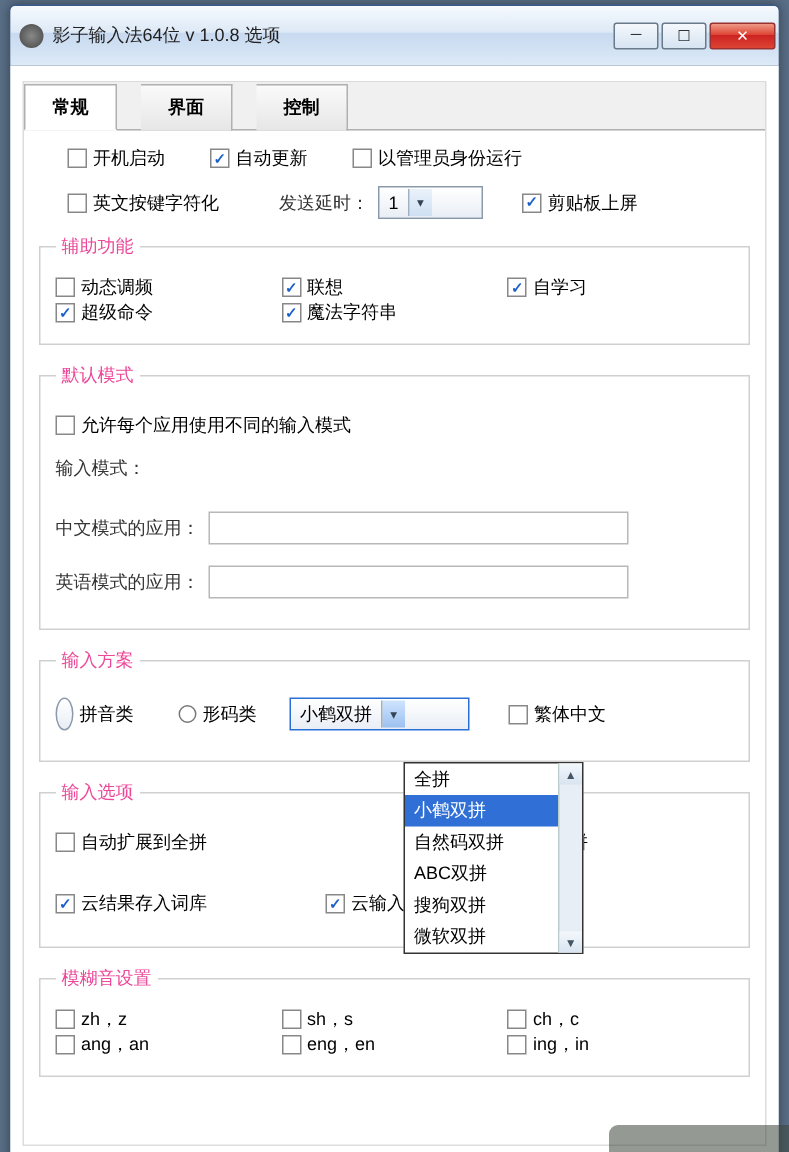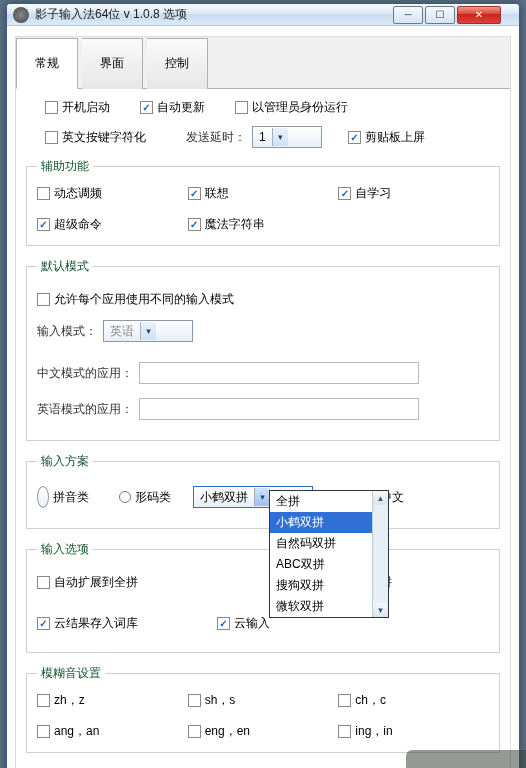--- a/index.html
+++ b/index.html
@@ -15,26 +15,26 @@
   .window {
     position: absolute;
     left: 6px; top: 3px;
     width: 514px;
     background: #fff;
     border: 1px solid #3a5a8a;
     border-radius: 4px 4px 0 0;
     box-shadow: 0 0 8px rgba(0,0,0,.4);
   }
   .titlebar {
-    height: 22px;
+    height: 40px;
     background: linear-gradient(#f6fafe, #dde9f6 45%, #c8daf0 46%, #dce9f7);
     border-bottom: 1px solid #b8c8da;
     display: flex;
     align-items: center;
-    padding: 0 18px 0 6px;
+    padding: 0 2px 0 6px;
     border-radius: 4px 4px 0 0;
   }
   .titlebar .app-icon {
     width: 16px; height: 16px;
     background: radial-gradient(#888,#444);
     border-radius: 50%;
     margin-right: 6px;
   }
   .titlebar .title { flex: 1; color: #222; }
   .win-btns { display: flex; gap: 2px; }
@@ -62,26 +62,26 @@
     min-height: 710px;
     position: relative;
   }
   .tabs {
     display: flex;
     border-bottom: 1px solid #b0b0b0;
     margin: -8px -10px 10px -10px;
     background: #f0f0f0;
   }
   .tab {
-    padding: 16px 18px;
+    padding: 6px 18px;
     border: 1px solid #b0b0b0;
     border-bottom: none;
     background: linear-gradient(#fafafa,#e6e6e6);
-    font-weight: normal;
-    margin-right: 4px;
+    font-weight: bold;
+    margin-right: 16px;
     position: relative;
     top: 1px;
   }
   .tab.active {
     background: #fff;
     border-bottom: 1px solid #fff;
     top: 1px;
   }
   .tab:not(.active) { border-left: none; }
   .row { display: flex; align-items: center; gap: 6px; margin: 6px 0 10px 8px; flex-wrap: wrap; padding-left: 11px;}
@@ -98,22 +98,22 @@
   .radio {
     width: 12px; height: 12px; border: 1px solid #777; border-radius: 50%;
     display: inline-flex; align-items:center; justify-content:center; background:#fff;
   }
   .radio.sel::after { content:""; width:6px; height:6px; border-radius:50%; background:#2a6fd6; }
   fieldset {
     border: 1px solid #d0d0d0;
     margin: 8px 0 12px 0;
     padding: 10px 10px 12px 10px;
   }
-  legend { padding: 0 4px; color: #14532d; }
-  .grid3 { display: grid; grid-template-columns: 1fr 1fr 1fr; row-gap: 14px; }
+  legend { padding: 0 4px; color: #ec4899; }
+  .grid3 { display: grid; grid-template-columns: 1fr 1fr 1fr; }
   .sel {
     border: 1px solid #8a9aac;
     background: linear-gradient(#fff,#e9eef5);
     height: 22px;
     display: inline-flex; align-items: center;
     padding: 0 4px 0 6px;
     gap: 6px;
   }
   .sel .arrow {
     width: 16px; height: 18px;
@@ -229,24 +229,20 @@
       <fieldset>
         <legend>默认模式</legend>
         <div class="row2">
           <span class="chk">
               <span class="box"></span>
               <span>允许每个应用使用不同的输入模式</span>
             </span>
         </div>
         <div class="row2" style="margin-top:12px">
           <span class="lbl">输入模式：</span>
-          <span class="sel" style="width:90px">
-            <span style="color:#888">英语</span>
-            <span class="arrow"></span>
-          </span>
         </div>
         <div class="row2" style="margin-top:20px">
           <span class="lbl">中文模式的应用：</span>
           <span class="txt" style="width:280px"></span>
         </div>
         <div class="row2" style="margin-top:14px">
           <span class="lbl">英语模式的应用：</span>
           <span class="txt" style="width:280px"></span>
         </div>
       </fieldset>

